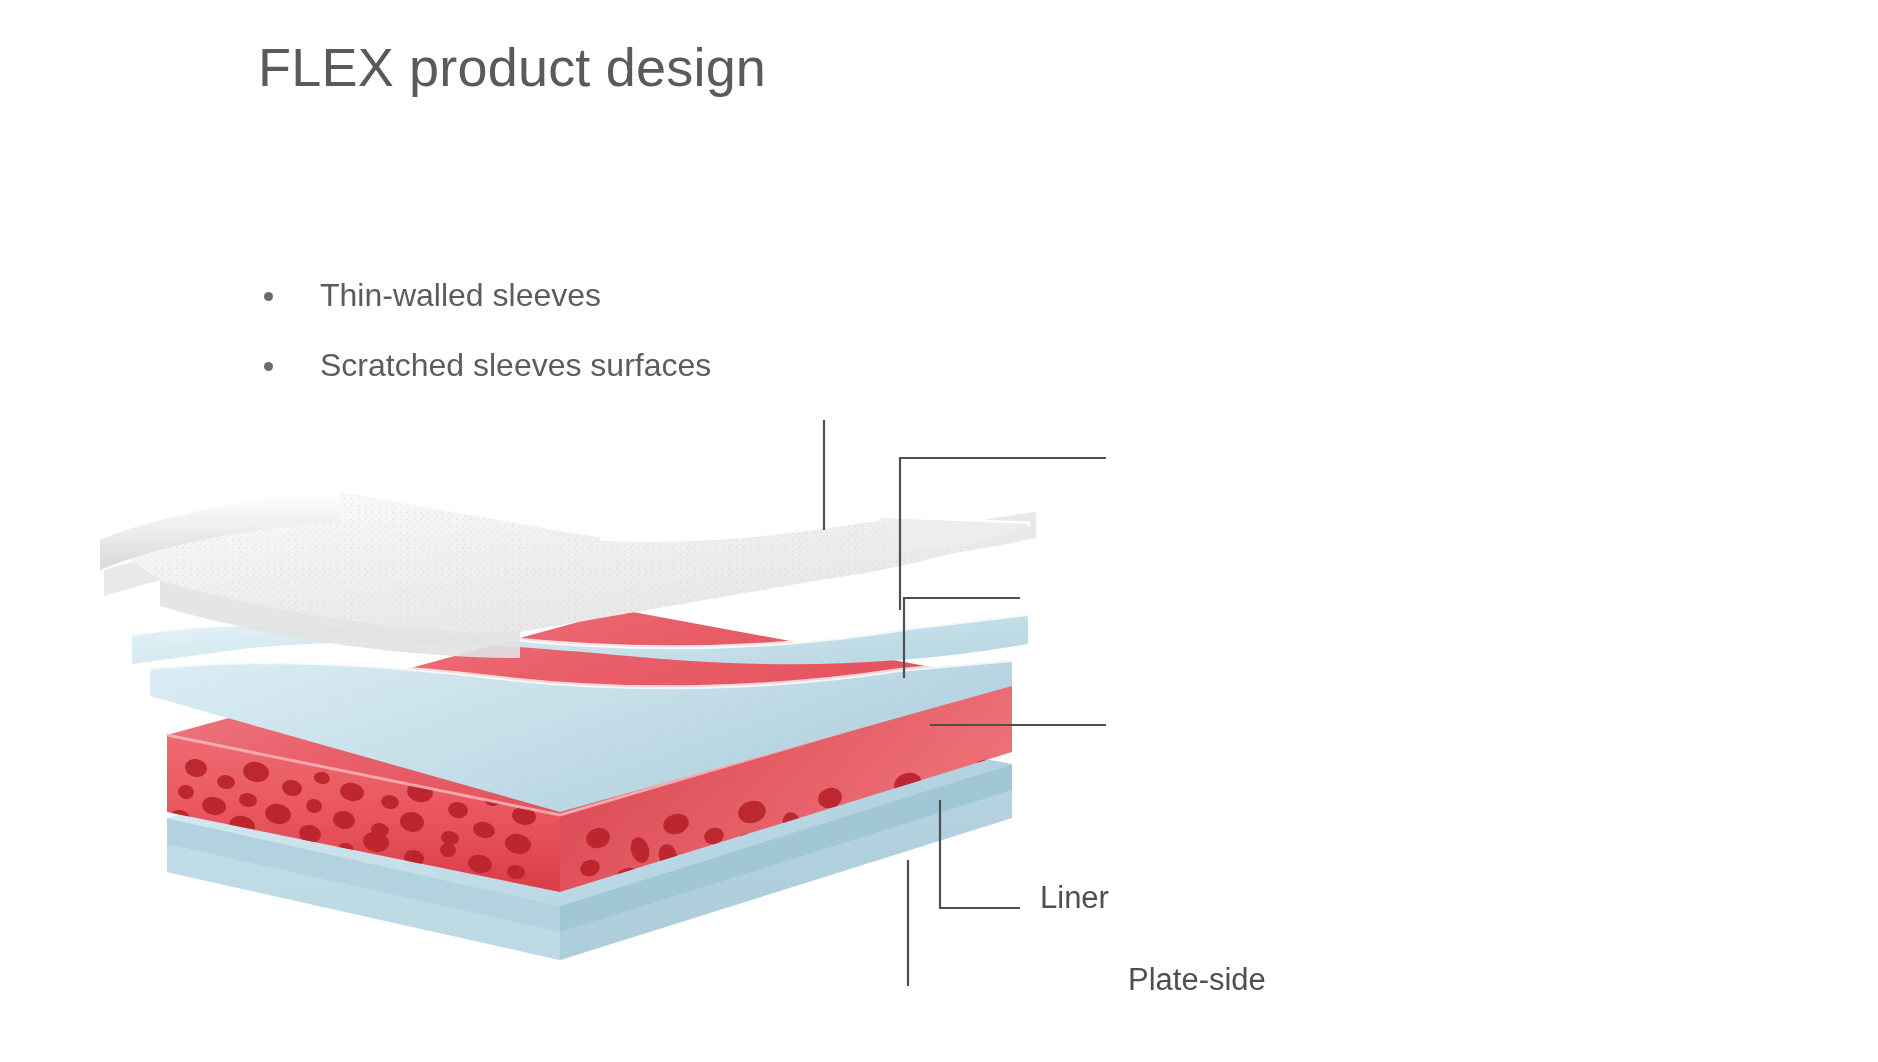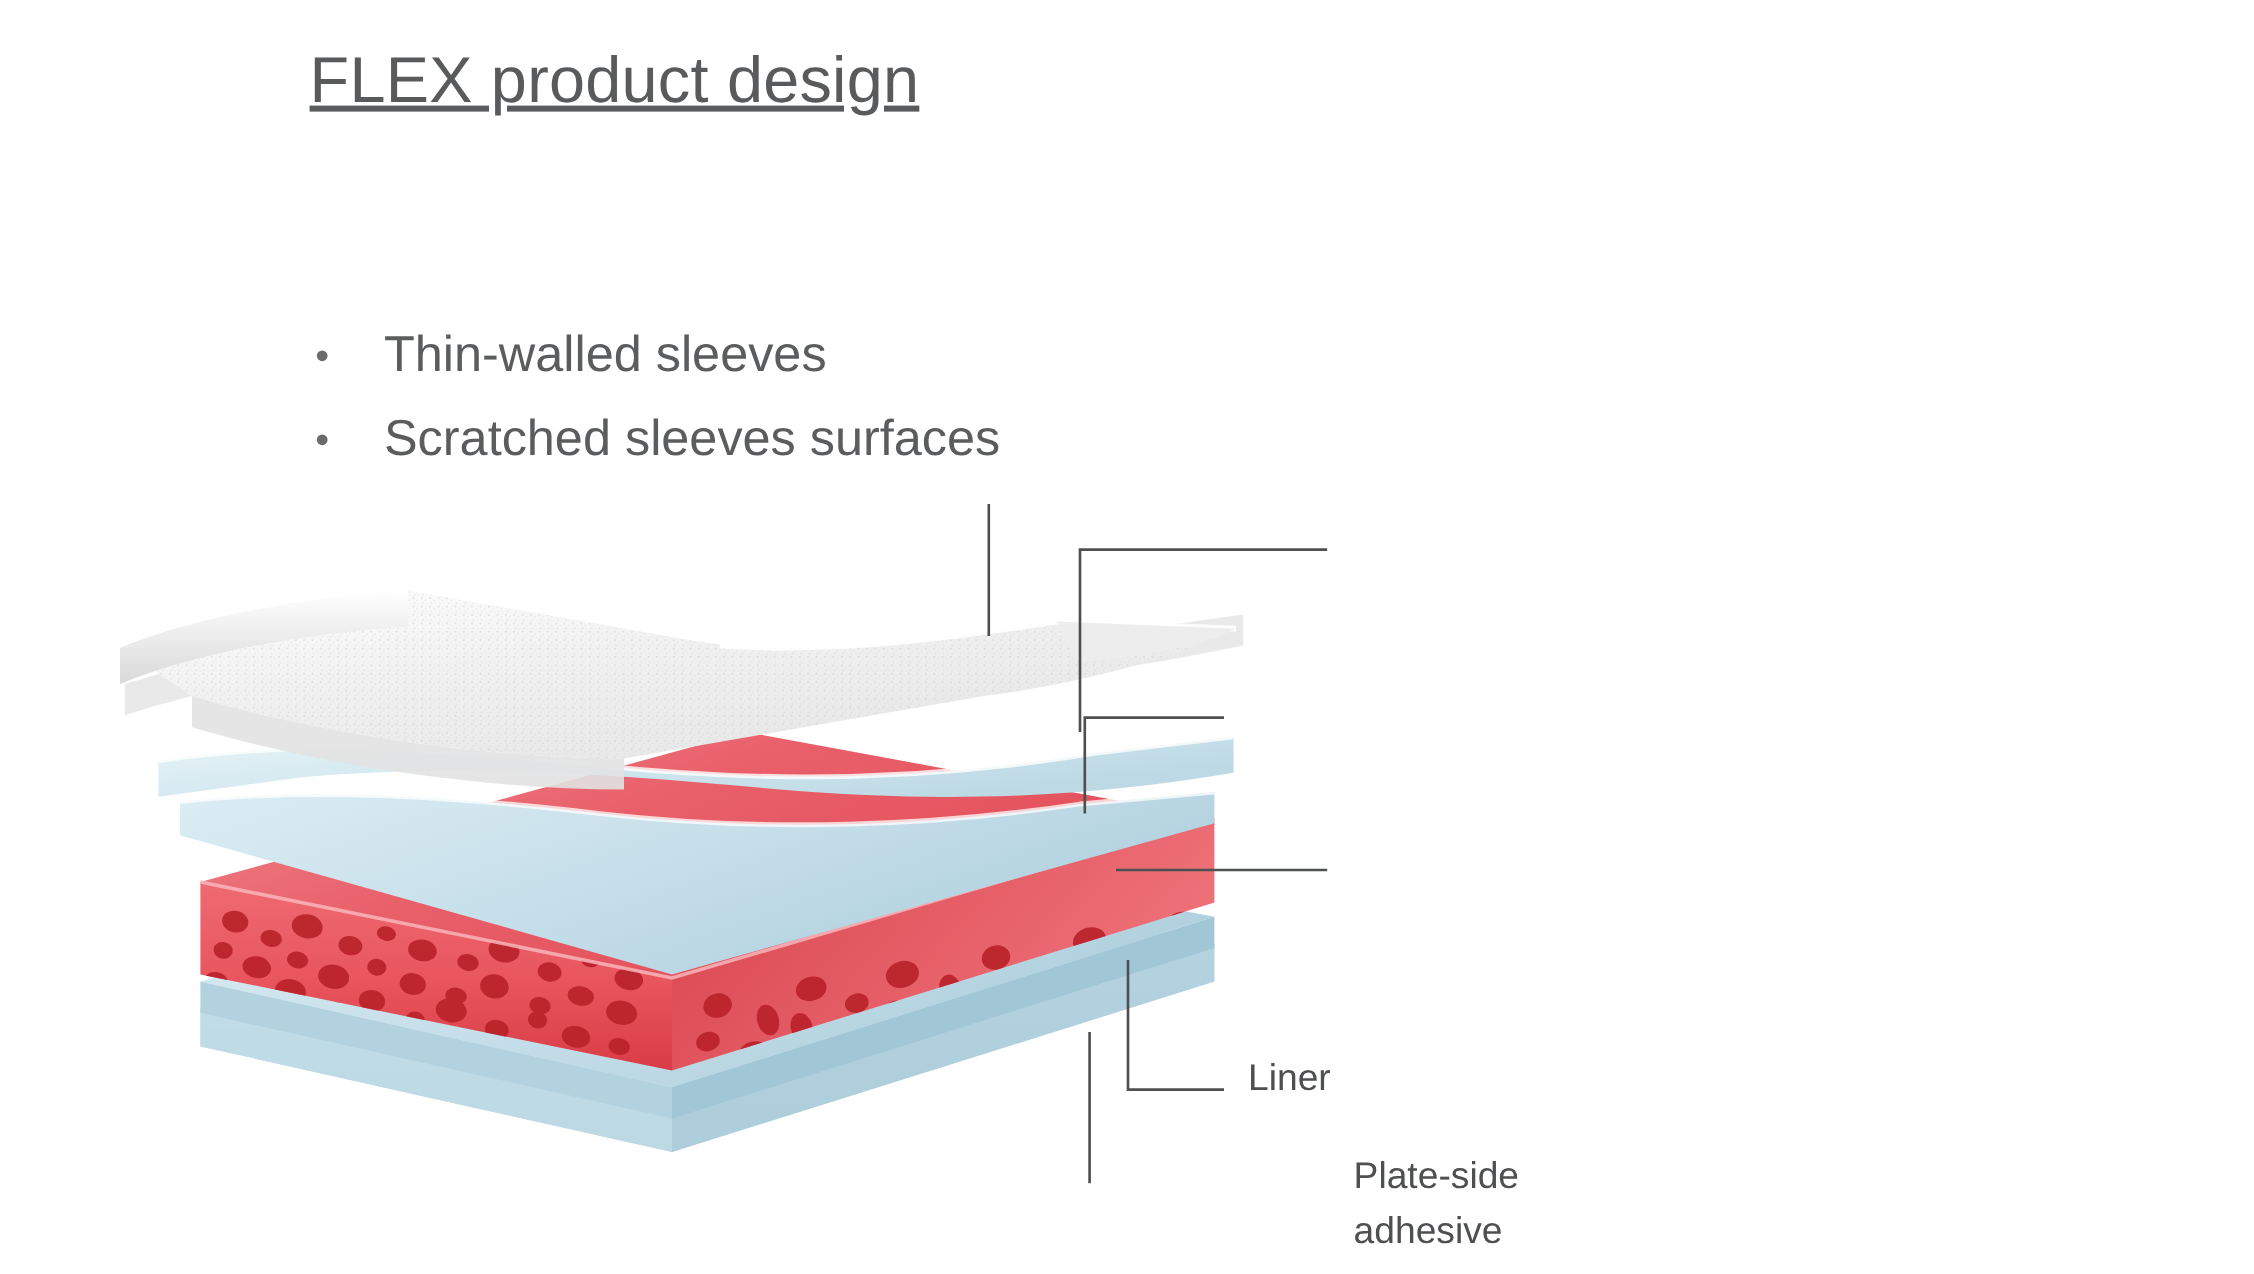--- a/index.html
+++ b/index.html
@@ -25,21 +25,20 @@
   
   .slide-title {
     position: absolute;
     left: 258px;
     top: 36px;
     font-size: 54px;
     font-weight: 400;
     letter-spacing: 0.2px;
     color: #595a5c;
     white-space: nowrap;
-    text-decoration: underline;
   }
 
   .lead-text {
     position: absolute;
     left: 258px;
     top: 190px;
     font-size: 38px;
     font-weight: 400;
     color: #5b5c5e;
     white-space: nowrap;
@@ -48,21 +47,21 @@
   .bullet-list {
     position: absolute;
     left: 258px;
     top: 260px;
     margin: 0;
     padding: 0;
     list-style: none;
   }
   .bullet-item {
     position: relative;
-    font-size: 42px;
+    font-size: 32px;
     line-height: 70px;
     padding-left: 62px;
     color: #5b5c5e;
     white-space: nowrap;
   }
   .bullet-dot {
     position: absolute;
     left: 6px;
     top: 32px;
     width: 9px;
@@ -350,18 +349,17 @@
         <path d="M940,380 L940,488 L1020,488"></path>
 
         <path d="M908,440 L908,566"></path>
       </g>
     </svg>
 
     <div class="callout cl-liner">Liner</div>
 
     <div class="callout two-line cl-plate">
       <div>Plate-side</div>
-      <div>adhesive</div>
     </div>
 
   </div>
 
 </div>
 
 </body></html>

